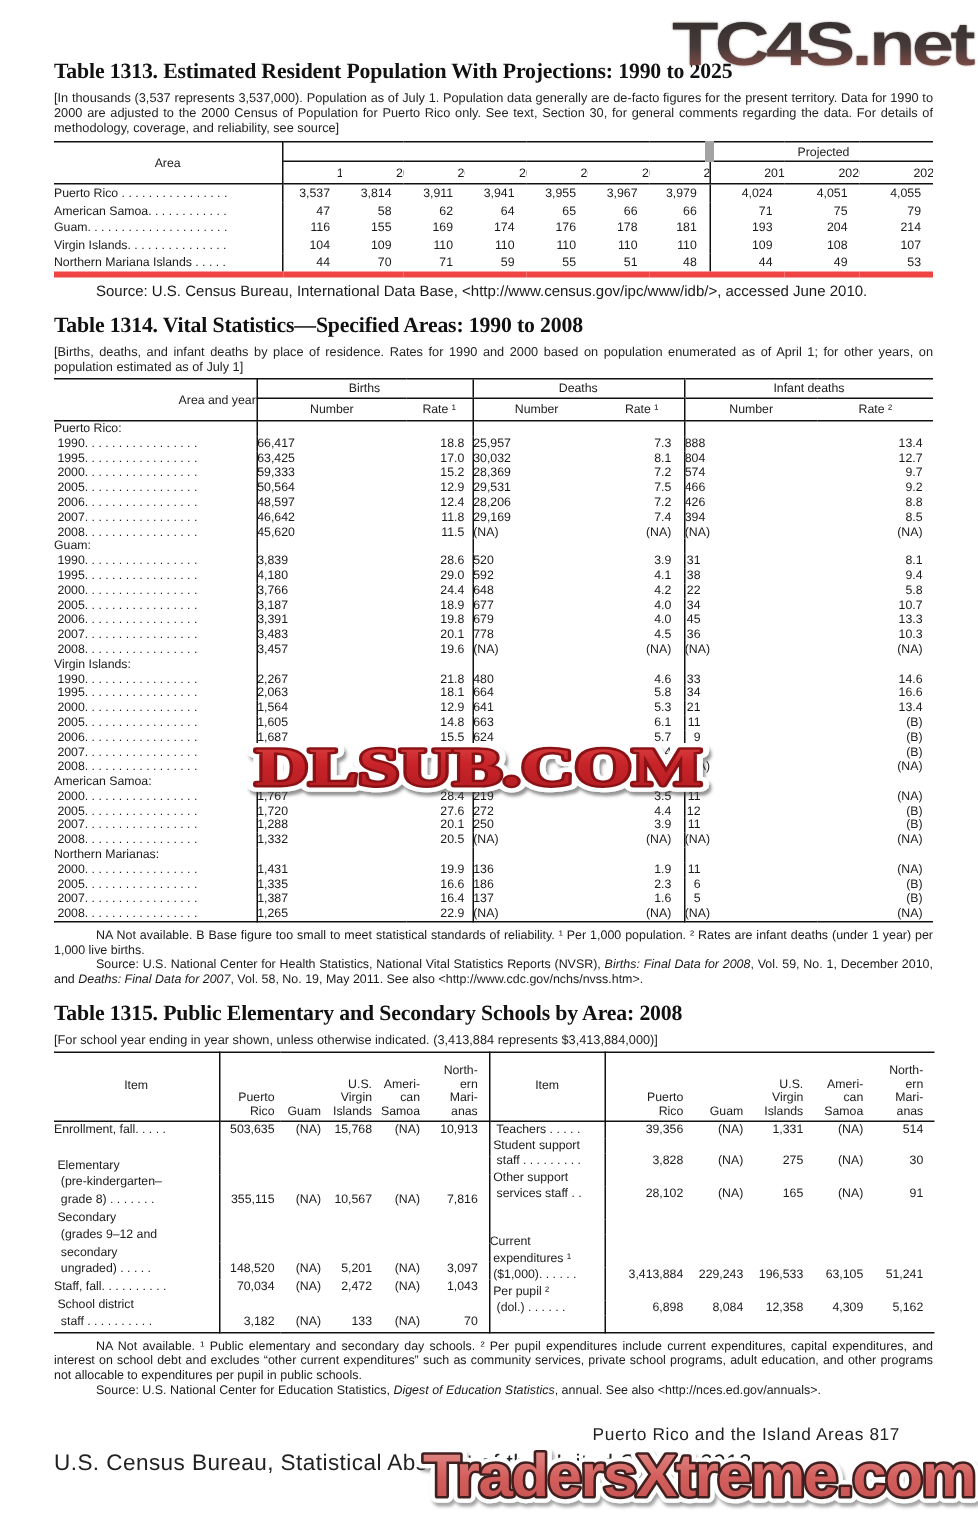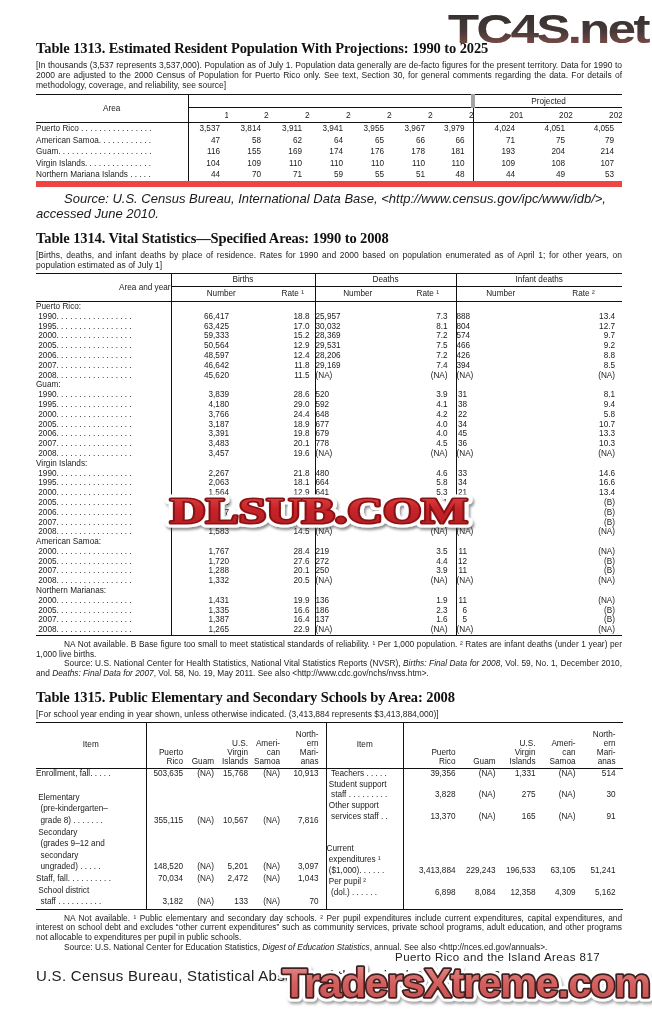--- a/index.html
+++ b/index.html
@@ -14,43 +14,43 @@
 
   table { border-collapse:collapse; table-layout:fixed; font-size:8.2px; color:#1a1a1a; }
   th, td { padding:0; font-weight:normal; overflow:hidden; white-space:pre; }
 
   
   .sec1313 { margin-top:40px; }
   #t1313 { width:586px; margin-top:4px; }
   #t1313 thead th { border-top:1.5px solid #111; }
   #t1313 .area-h { border-right:1px solid #111; border-bottom:1px solid #111;
                    text-align:center; vertical-align:middle; }
-  #t1313 .proj-h { border-bottom:1px solid #111; border-left:4px solid #a3a3a3;
+  #t1313 .proj-h { border-bottom:1px solid #111; border-left:6px solid #a3a3a3;
                    height:13px; vertical-align:middle; }
   #t1313 .yr { text-align:right; padding-right:8px; }
   #t1313 .yr-h { height:15px; vertical-align:bottom; padding-bottom:2px; border-bottom:1px solid #111;padding-left:36px; }
   #t1313 td { height:11.6px; line-height:11.6px; }
   #t1313 .lbl { border-right:1px solid #111; }
   #t1313 .projstart { border-left:1px solid #111; }
-  #t1313 tbody tr:last-child td { border-bottom:6px solid #ef4444; }
-  .src-line { font-size:13px; margin-top:4px; text-indent:28px;font-style:italic; }
+  #t1313 tbody tr:last-child td { border-bottom:4px solid #ef4444; }
+  .src-line { font-size:10px; margin-top:4px; text-indent:28px; }
 
   
   .sec1314 { margin-top:9px; }
   #t1314 { width:586px; margin-top:3px; }
   #t1314 thead th { border-top:1.5px solid #111; }
   #t1314 .arealab { border-right:1px solid #111; border-bottom:1px solid #111;
                     text-align:right; vertical-align:middle; }
   #t1314 .grp { text-align:center; height:13px; vertical-align:middle; border-bottom:1px solid #111; }
   #t1314 .vl  { border-left:1px solid #111; }
   #t1314 .sub { height:15px; text-align:center; vertical-align:middle; border-bottom:1px solid #111; border-top:none; }
   #t1314 td  { height:9.8px; line-height:9.8px; }
   #t1314 .lbl { border-right:1px solid #111; }
   #t1314 .vr  { border-right:1px solid #111; }
-  #t1314 .bn  { text-align:right; padding-right:42px;margin-top:36px; }
+  #t1314 .bn  { padding-right:42px;margin-top:36px; }
   #t1314 .br  { text-align:right; padding-right:5px; }
   #t1314 .dn  { text-align:left; padding-right:58px; }
   #t1314 .dr  { text-align:right; padding-right:8px; }
   #t1314 .inm { text-align:right; padding-right:78px; }
   #t1314 .irt { text-align:right; padding-right:7px; }
   #t1314 tbody tr:last-child td { border-bottom:1px solid #111; }
   .fnote { font-size:8.3px; line-height:9.7px; text-align:justify; margin-top:4px; }
   .fnote p { text-indent:28px; }
 
   
@@ -779,21 +779,21 @@
               <td class="lbl"> Other support</td>
               <td class="v"></td>
               <td class="v"></td>
               <td class="v"></td>
               <td class="v"></td>
               <td class="v last"></td>
             </tr>
 
             <tr>
               <td class="lbl">  services staff . .</td>
-              <td class="v">13,370</td>
+              <td class="v">28,102</td>
               <td class="v">(NA)</td>
               <td class="v">165</td>
               <td class="v">(NA)</td>
               <td class="v last">91</td>
             </tr>
 
             <tr>
               <td class="lbl"></td>
               <td class="v"></td>
               <td class="v"></td>

